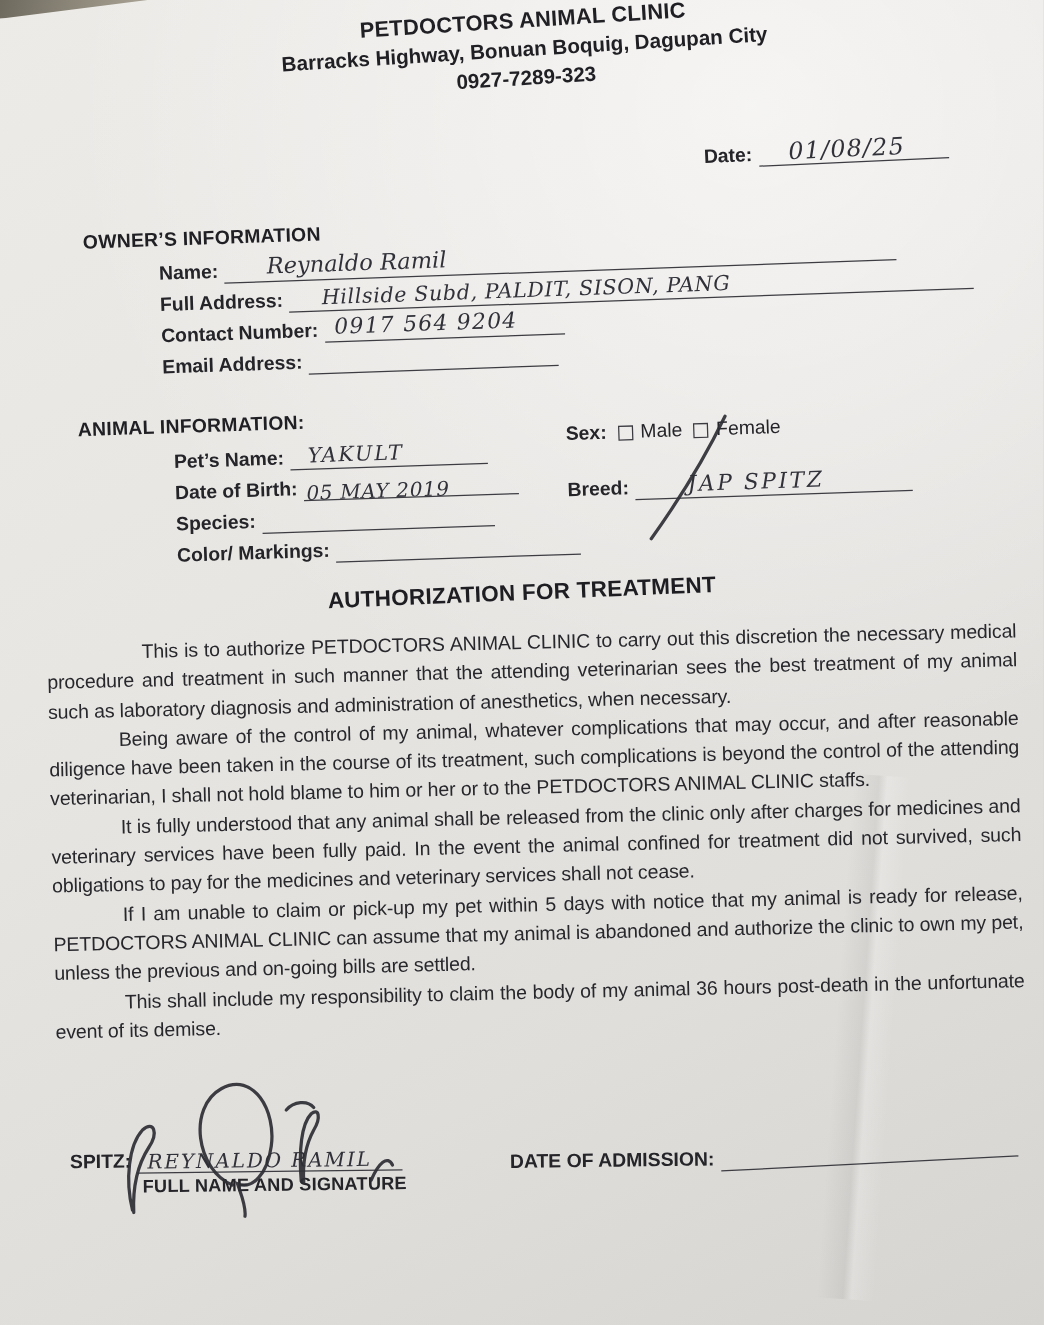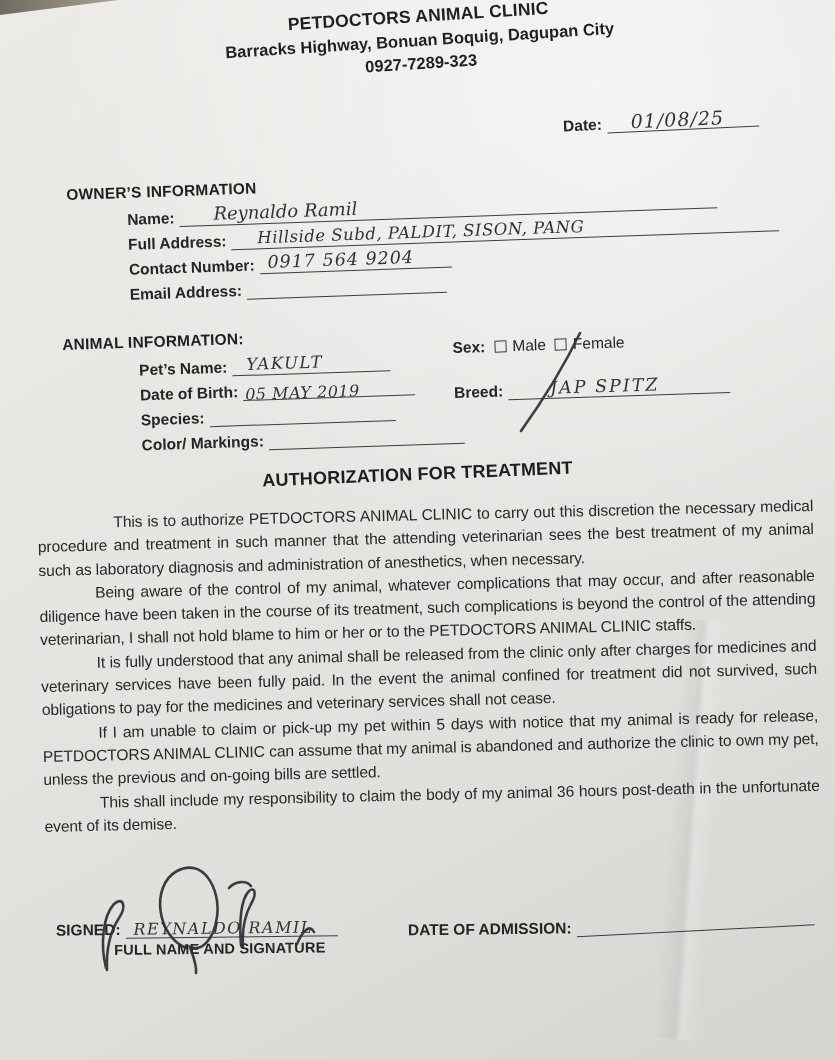--- a/index.html
+++ b/index.html
@@ -178,21 +178,21 @@
   <div class="body-text">
     <p class="first">This is to authorize PETDOCTORS ANIMAL CLINIC to carry out this discretion the necessary medical procedure and treatment in such manner that the attending veterinarian sees the best treatment of my animal such as laboratory diagnosis and administration of anesthetics, when necessary.</p>
     <p>Being aware of the control of my animal, whatever complications that may occur, and after reasonable diligence have been taken in the course of its treatment, such complications is beyond the control of the attending veterinarian, I shall not hold blame to him or her or to the PETDOCTORS ANIMAL CLINIC staffs.</p>
     <p>It is fully understood that any animal shall be released from the clinic only after charges for medicines and veterinary services have been fully paid. In the event the animal confined for treatment did not survived, such obligations to pay for the medicines and veterinary services shall not cease.</p>
     <p>If I am unable to claim or pick-up my pet within 5 days with notice that my animal is ready for release, PETDOCTORS ANIMAL CLINIC  can assume that my animal is abandoned and authorize the clinic to own my pet, unless the previous and on-going bills are settled.</p>
     <p>This shall include my responsibility to claim the body of my animal 36 hours post-death in the unfortunate event of its demise.</p>
   </div>
 
   <div class="sig-area">
     <div class="signed-row">
-      <span class="lbl">SIGNED:</span>
+      <span class="lbl">SPITZ:</span>
       <span class="u-line w-signed">
         <span class="hw hw-signed">REYNALDO RAMIL</span>
       </span>
       <span class="admission">
         <span class="lbl">DATE OF ADMISSION:</span>
         <span class="u-line w-admit">
           <span class="hw"></span>
         </span>
       </span>
     </div>

